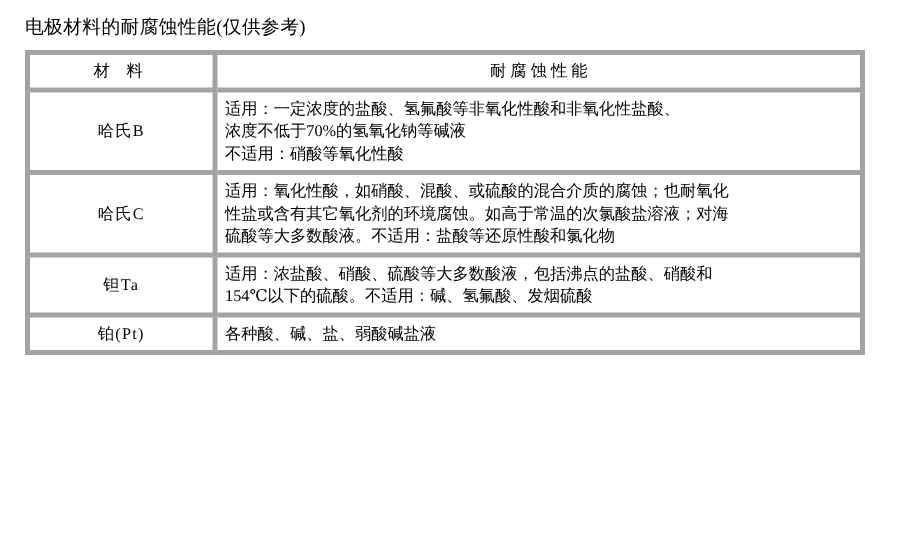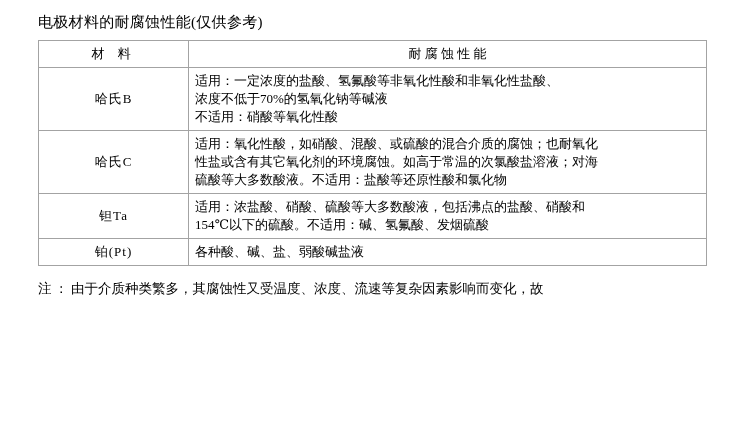--- a/index.html
+++ b/index.html
@@ -12,37 +12,37 @@
     background: #ffffff;
     font-family: "Liberation Serif", "DejaVu Serif", serif;
     color: #000000;
     overflow: hidden;
   }
   .page {
     position: relative;
     width: 734px;
     height: 431px;
     box-sizing: border-box;
-    padding: 10px 28px 0 38px;
+    padding: 10px 28px 0 20px;
   }
   .doc-title {
     font-size: 15px;
     line-height: 20px;
     letter-spacing: 0.3px;
     margin: 2px 0 8px 0;
     white-space: nowrap;
   }
   table.spec {
     border-collapse: collapse;
     width: 668px;
     table-layout: fixed;
     border: 1px solid #000;
   }
   table.spec td {
-    border: 1px solid #a3a3a3;
+    border: 4px solid #a3a3a3;
     vertical-align: middle;
     padding: 4px 6px;
     font-size: 13px;
     line-height: 18px;
   }
   .col-mat {
     width: 150px;
     text-align: center;
   }
   .col-desc {
@@ -148,16 +148,15 @@
           <span class="mat-name">铂(Pt)</span>
         </td>
         <td class="col-desc">
           <span class="desc-line">各种酸、碱、盐、弱酸碱盐液</span>
         </td>
       </tr>
     </tbody>
   </table>
 
   <div class="note">
-    <p class="l1"><span class="note-label">注：</span><span>由于介质种类繁多，其腐蚀性又受温度、浓度、流速等复杂因素影响而变化，故</span></p>
   </div>
 
 </div>
 
 </body></html>

